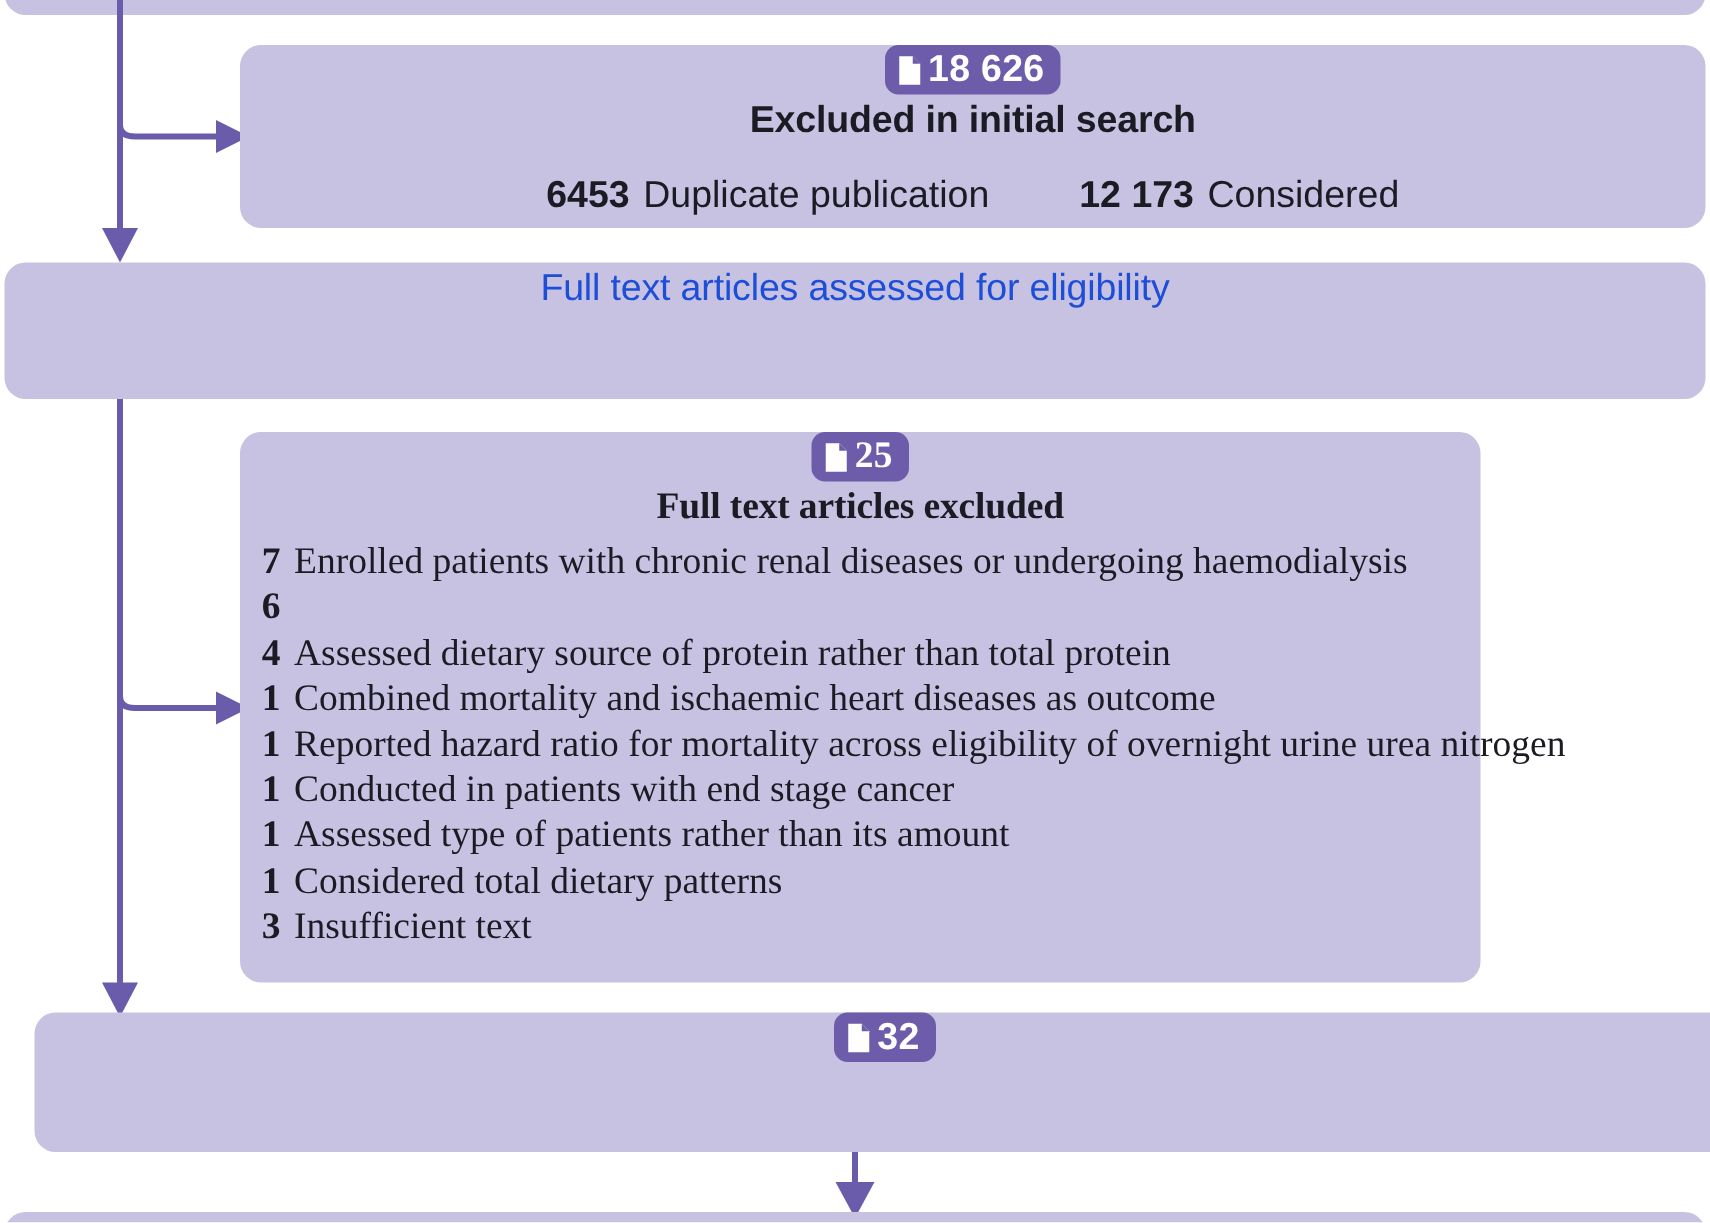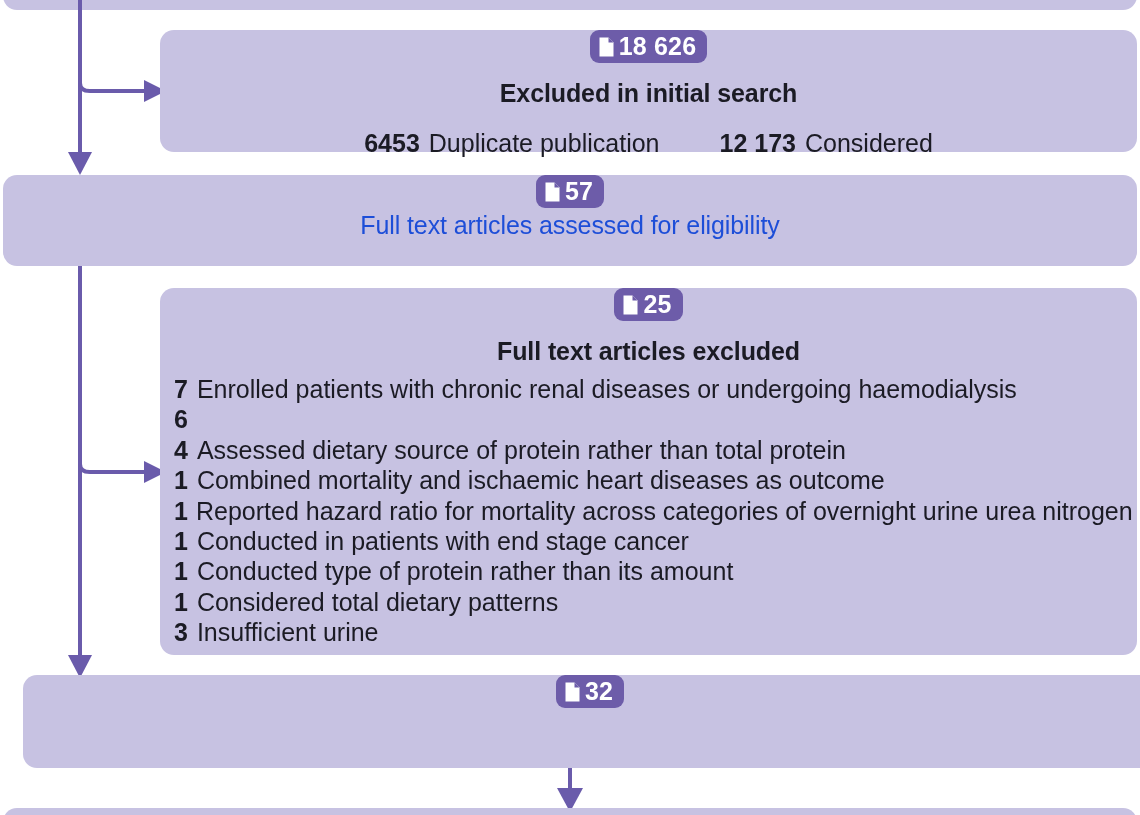--- a/index.html
+++ b/index.html
@@ -53,22 +53,23 @@
   .box-fulltext-assessed {
     left: 3px;
     top: 175px;
     width: 1134px;
     height: 91px;
   }
 
   .box-fulltext-excluded {
     left: 160px;
     top: 288px;
-    width: 977px;
+    width: 827px;
     height: 367px;
+    font-family: Liberation Serif, serif;
   }
 
   .box-qualitative {
     left: 3px;
     top: 675px;
     width: 1134px;
     height: 93px;
     margin-left: 20px;
   }
 
@@ -100,21 +101,21 @@
     top: 1px;
   }
   .badge .doc-icon svg { display: block; }
 
   
   .box-title {
     text-align: center;
     font-size: 25px;
     font-weight: bold;
     color: #1b1b24;
-    margin-top: 16px;
+    margin-top: 3px;
     letter-spacing: -0.1px;
   }
   .box-subtitle {
     text-align: center;
     font-size: 25px;
     font-weight: normal;
     color: #1d4ed8;
     margin-top: 3px;
     letter-spacing: -0.1px;
   }
@@ -213,31 +214,20 @@
         <span class="lbl">Duplicate publication</span>
       </span>
       <span class="pair">
         <span class="num">12 173</span>
         <span class="lbl">Considered</span>
       </span>
     </div>
   </div>
 
   <div class="box box-fulltext-assessed">
-    <div class="badge-row">
-      <span class="badge">
-        <span class="doc-icon">
-          <svg viewBox="0 0 15 20" width="15" height="20">
-            <path d="M0.5,0.5 H9.5 L14.5,5.5 V19.5 H0.5 Z" fill="#ffffff"></path>
-            <path d="M9.5,0.5 L14.5,5.5 H9.5 Z" fill="#6d5ca9"></path>
-          </svg>
-        </span>
-        <span>57</span>
-      </span>
-    </div>
     <div class="box-subtitle">Full text articles assessed for eligibility</div>
   </div>
 
   <div class="box box-fulltext-excluded">
     <div class="badge-row">
       <span class="badge">
         <span class="doc-icon">
           <svg viewBox="0 0 15 20" width="15" height="20">
             <path d="M0.5,0.5 H9.5 L14.5,5.5 V19.5 H0.5 Z" fill="#ffffff"></path>
             <path d="M9.5,0.5 L14.5,5.5 H9.5 Z" fill="#6d5ca9"></path>
@@ -258,37 +248,37 @@
       <li>
         <span class="num">4</span>
         <span class="txt">Assessed dietary source of protein rather than total protein</span>
       </li>
       <li>
         <span class="num">1</span>
         <span class="txt">Combined mortality and ischaemic heart diseases as outcome</span>
       </li>
       <li>
         <span class="num">1</span>
-        <span class="txt">Reported hazard ratio for mortality across categories of overnight urine urea nitrogen</span>
+        <span class="txt">Reported hazard ratio for mortality across eligibility of overnight urine urea nitrogen</span>
       </li>
       <li>
         <span class="num">1</span>
         <span class="txt">Conducted in patients with end stage cancer</span>
       </li>
       <li>
         <span class="num">1</span>
-        <span class="txt">Conducted type of protein rather than its amount</span>
+        <span class="txt">Assessed type of patients rather than its amount</span>
       </li>
       <li>
         <span class="num">1</span>
         <span class="txt">Considered total dietary patterns</span>
       </li>
       <li>
         <span class="num">3</span>
-        <span class="txt">Insufficient urine</span>
+        <span class="txt">Insufficient text</span>
       </li>
     </ul>
   </div>
 
   <div class="box box-qualitative">
     <div class="badge-row">
       <span class="badge">
         <span class="doc-icon">
           <svg viewBox="0 0 15 20" width="15" height="20">
             <path d="M0.5,0.5 H9.5 L14.5,5.5 V19.5 H0.5 Z" fill="#ffffff"></path>

